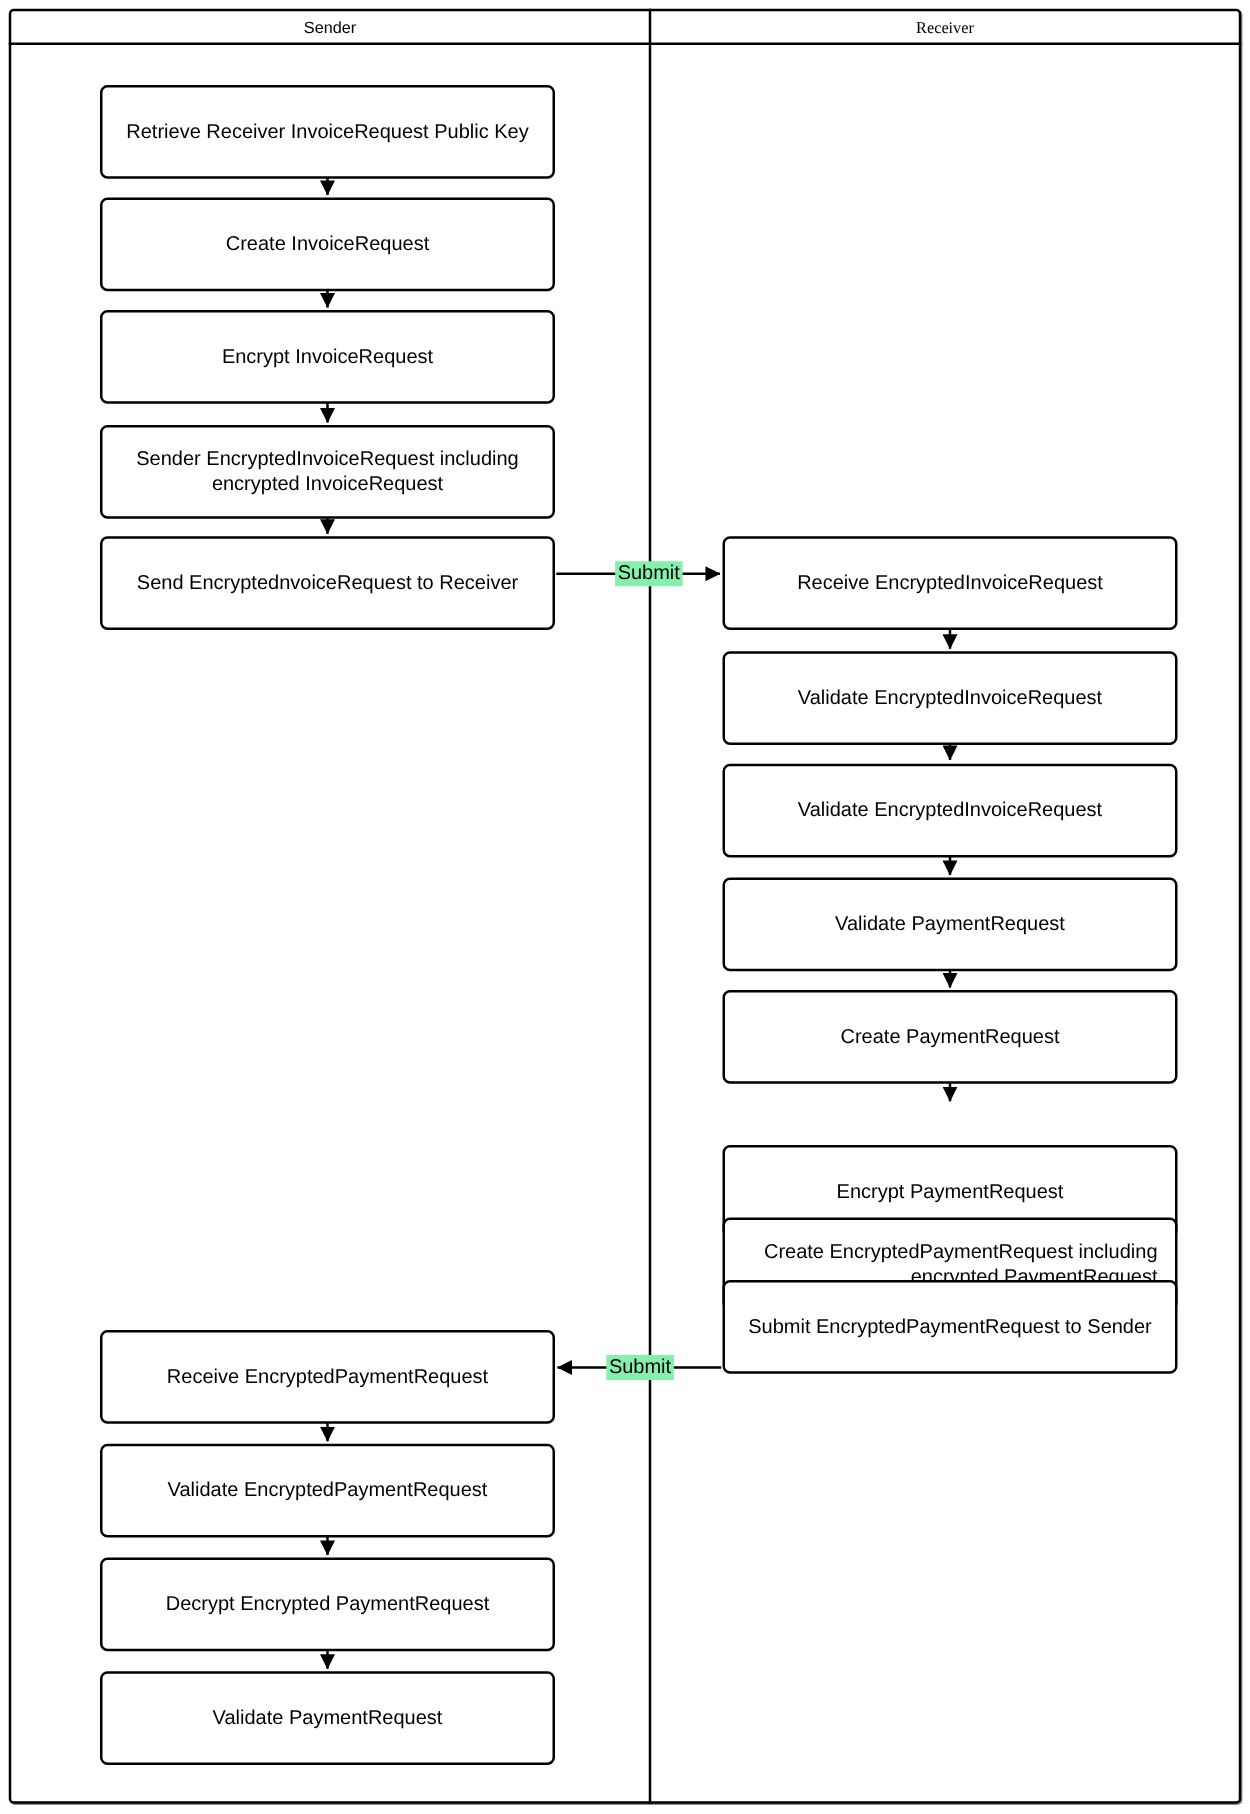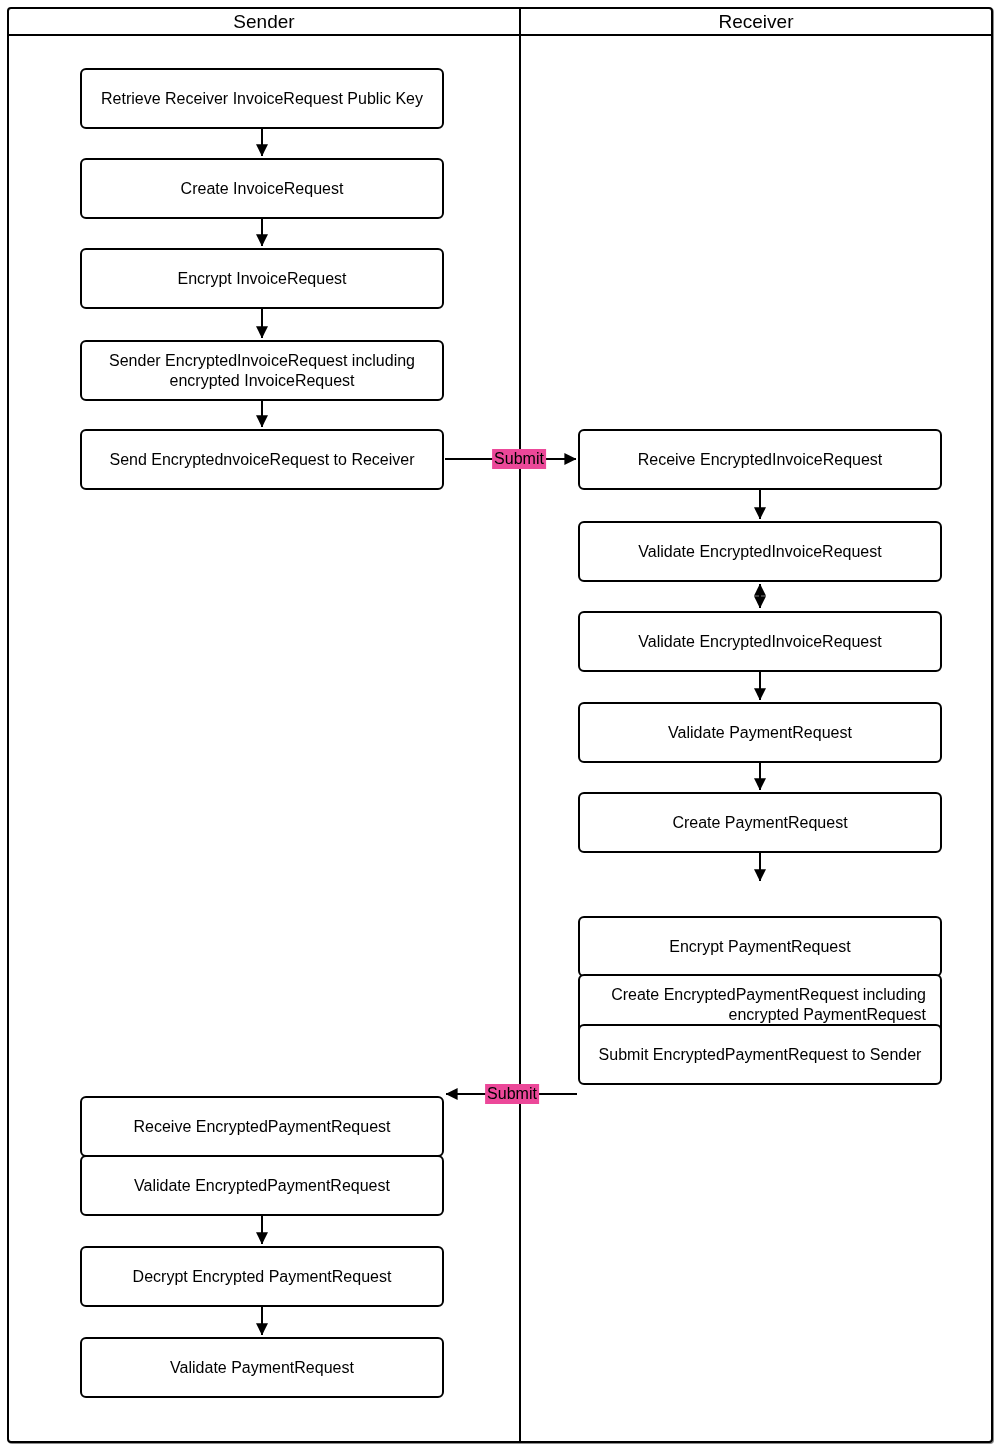--- a/index.html
+++ b/index.html
@@ -35,29 +35,29 @@
     left: 7px; top: 34px;
     width: 986px; height: 2px;
     background: #000;
   }
   .lane-label {
     position: absolute;
     top: 9px; height: 25px;
     display: flex;
     align-items: center;
     justify-content: center;
-    font-size: 19px;
+    font-size: 13px;
     line-height: 13px;
   }
   .lane-label.sender   { left: 9px;   width: 510px; }
-  .lane-label.receiver { left: 521px; width: 470px; }
+  .lane-label.receiver { left: 521px; width: 470px; font-family: Liberation Serif, serif; }
   .node {
     position: absolute;
     box-sizing: border-box;
-    width: 364px; height: 61px;
+    width: 364px; height: 75px;
     border: 2px solid #000;
     border-radius: 6px;
     background: #ffffff;
     display: flex;
     align-items: center;
     justify-content: center;
     text-align: center;
     font-size: 16px;
     line-height: 20px;
     padding: 4px 14px;
@@ -66,21 +66,21 @@
   .node.receiver { left: 578px; text-align: right; }
   svg.connectors {
     position: absolute;
     left: 0; top: 0;
     width: 1000px; height: 1451px;
     pointer-events: none;
   }
   .edge-label {
     position: absolute;
     transform: translate(-50%, -50%);
-    background: #ec4899;
+    background: #86efac;
     font-size: 16px;
     line-height: 18px;
     padding: 1px 2px;
     white-space: nowrap;
   }
 </style>
 </head>
 <body>
 
 <div class="frame"></div>
@@ -121,19 +121,19 @@
 
 <div class="node receiver" style="top:429px">Receive EncryptedInvoiceRequest</div>
 <div class="node receiver" style="top:521px">Validate EncryptedInvoiceRequest</div>
 <div class="node receiver" style="top:611px">Validate EncryptedInvoiceRequest</div>
 <div class="node receiver" style="top:702px">Validate PaymentRequest</div>
 <div class="node receiver" style="top:792px">Create PaymentRequest</div>
 <div class="node receiver" style="top:916px">Encrypt PaymentRequest</div>
 <div class="node receiver" style="top:974px">Create EncryptedPaymentRequest including encrypted PaymentRequest</div>
 <div class="node receiver" style="top:1024px">Submit EncryptedPaymentRequest to Sender</div>
 
-<div class="node sender" style="top:1096px">Receive EncryptedPaymentRequest</div>
+<div class="node sender" style="top:1064px">Receive EncryptedPaymentRequest</div>
 <div class="node sender" style="top:1155px">Validate EncryptedPaymentRequest</div>
 <div class="node sender" style="top:1246px">Decrypt Encrypted PaymentRequest</div>
 <div class="node sender" style="top:1337px">Validate PaymentRequest</div>
 
 <span class="edge-label" style="left:519px;top:459px">Submit</span>
 <span class="edge-label" style="left:512px;top:1094px">Submit</span>
 
 </body></html>

